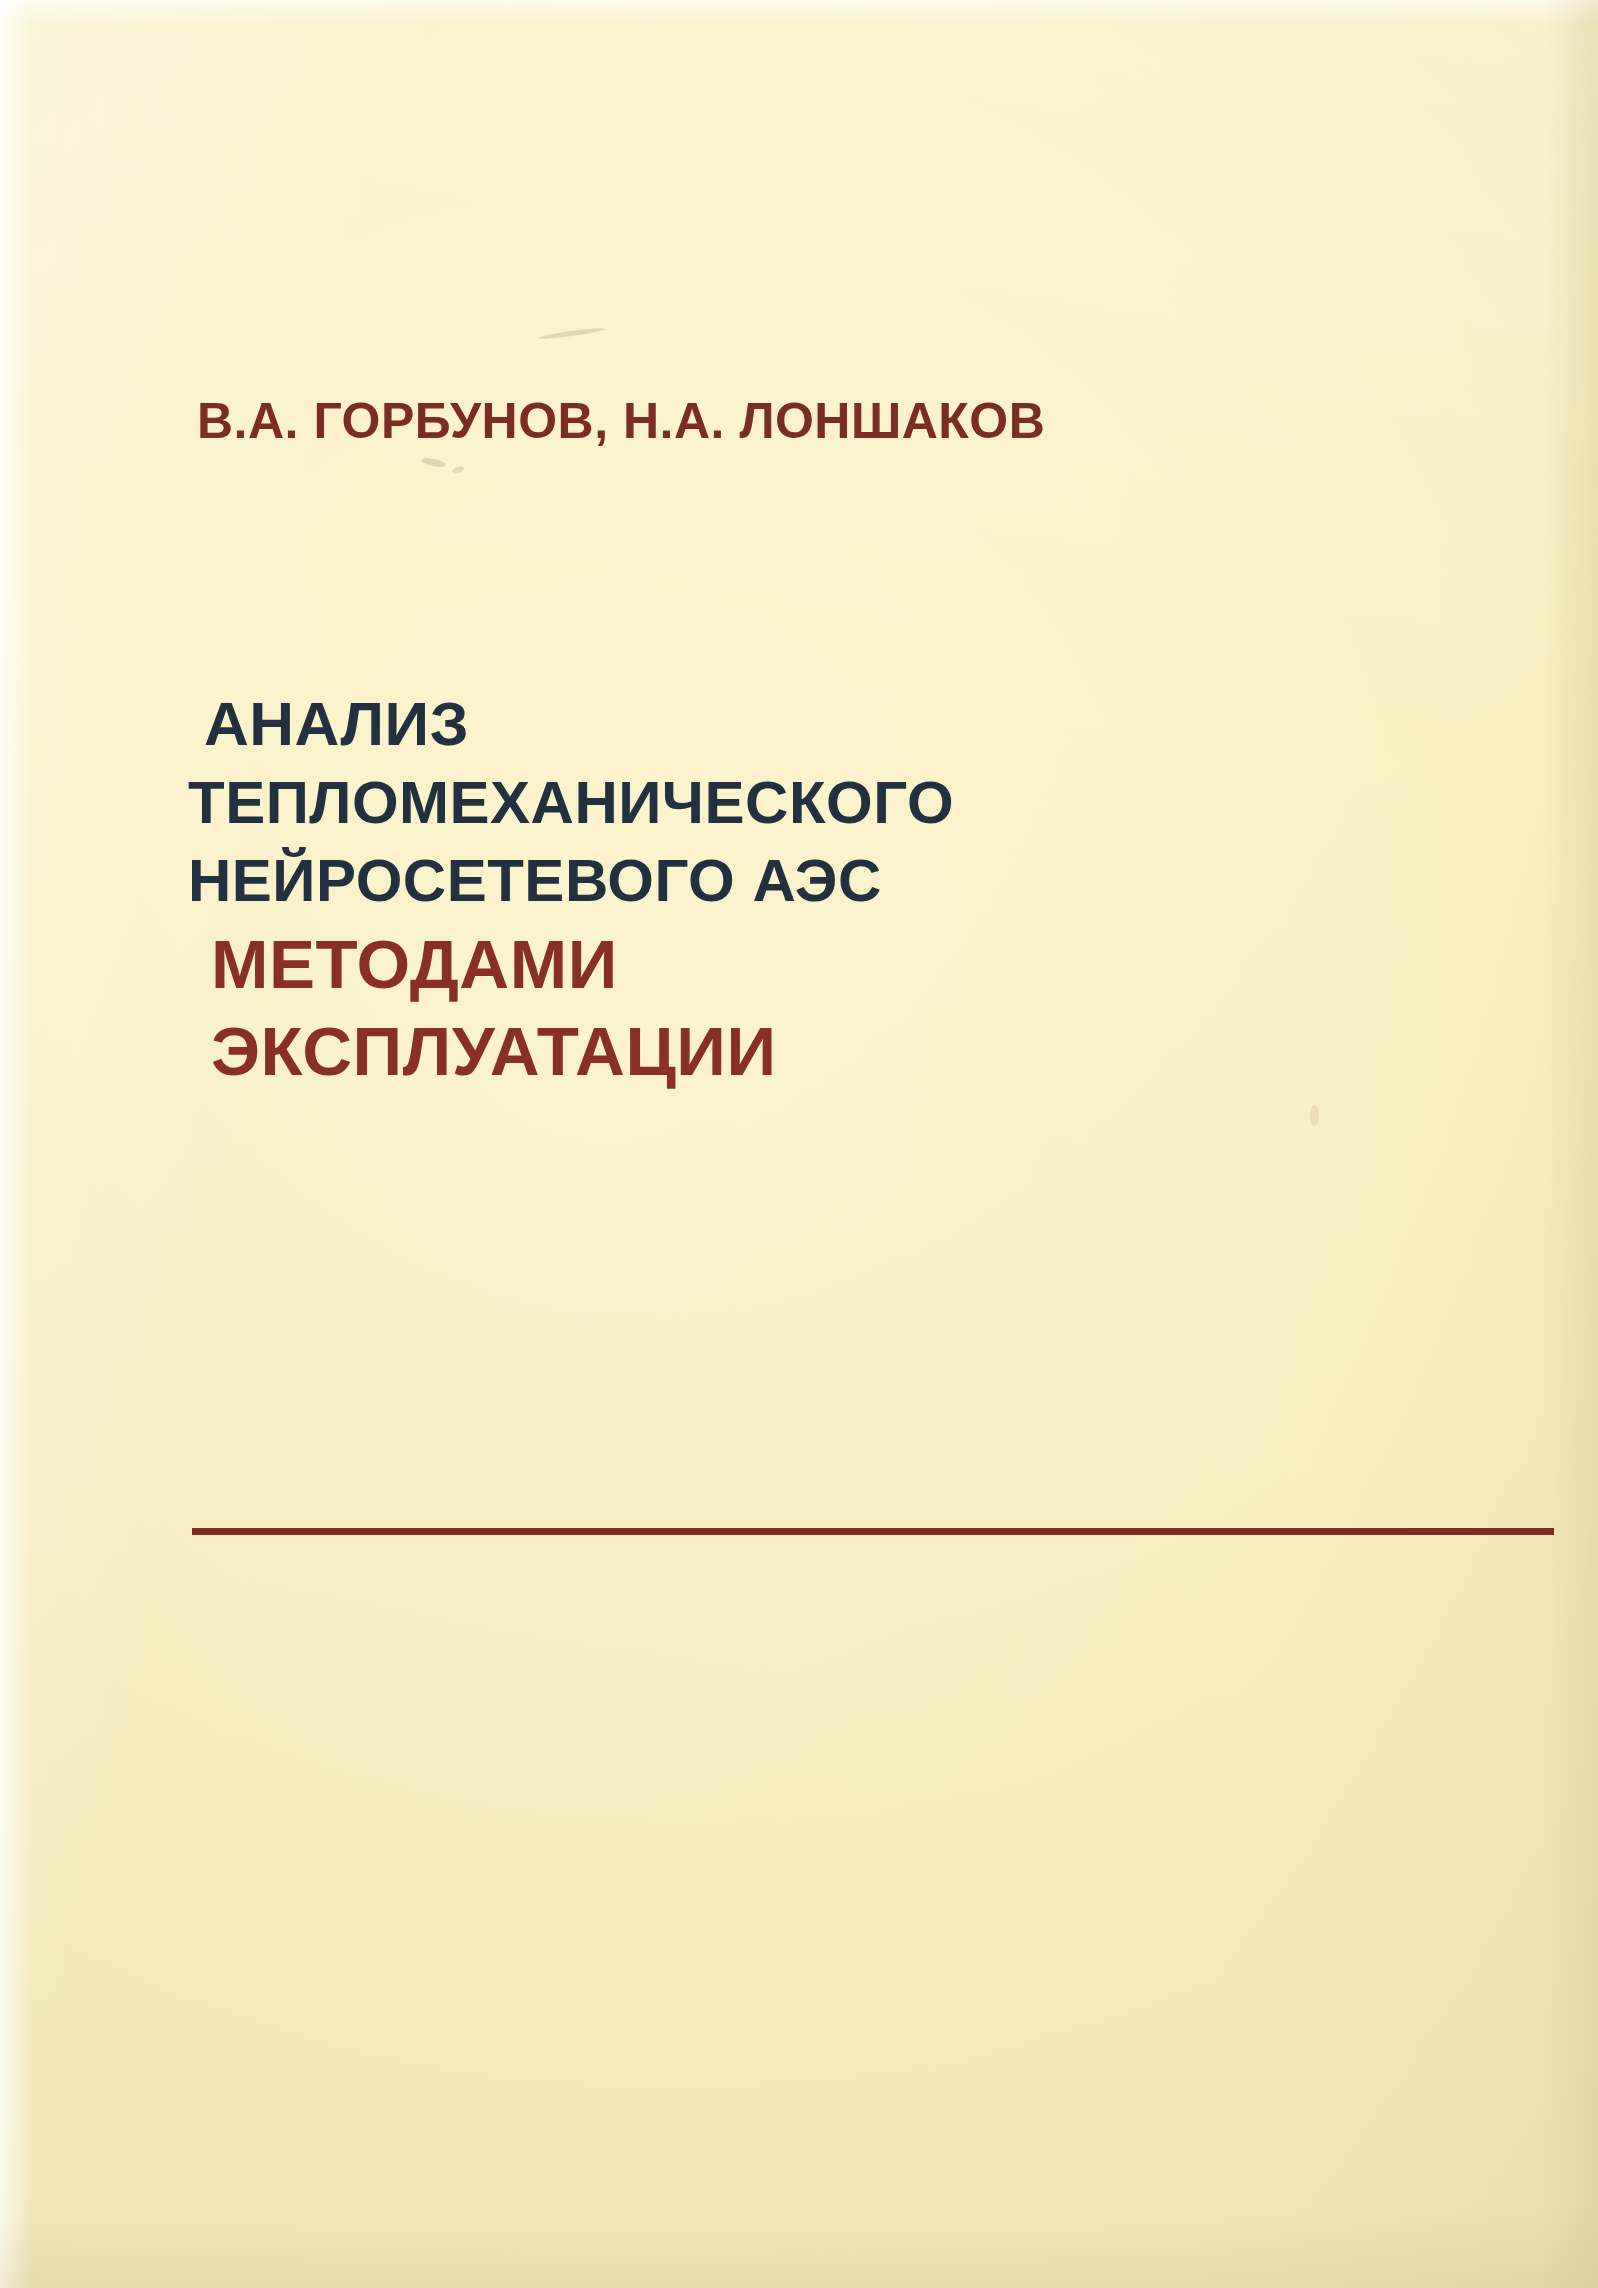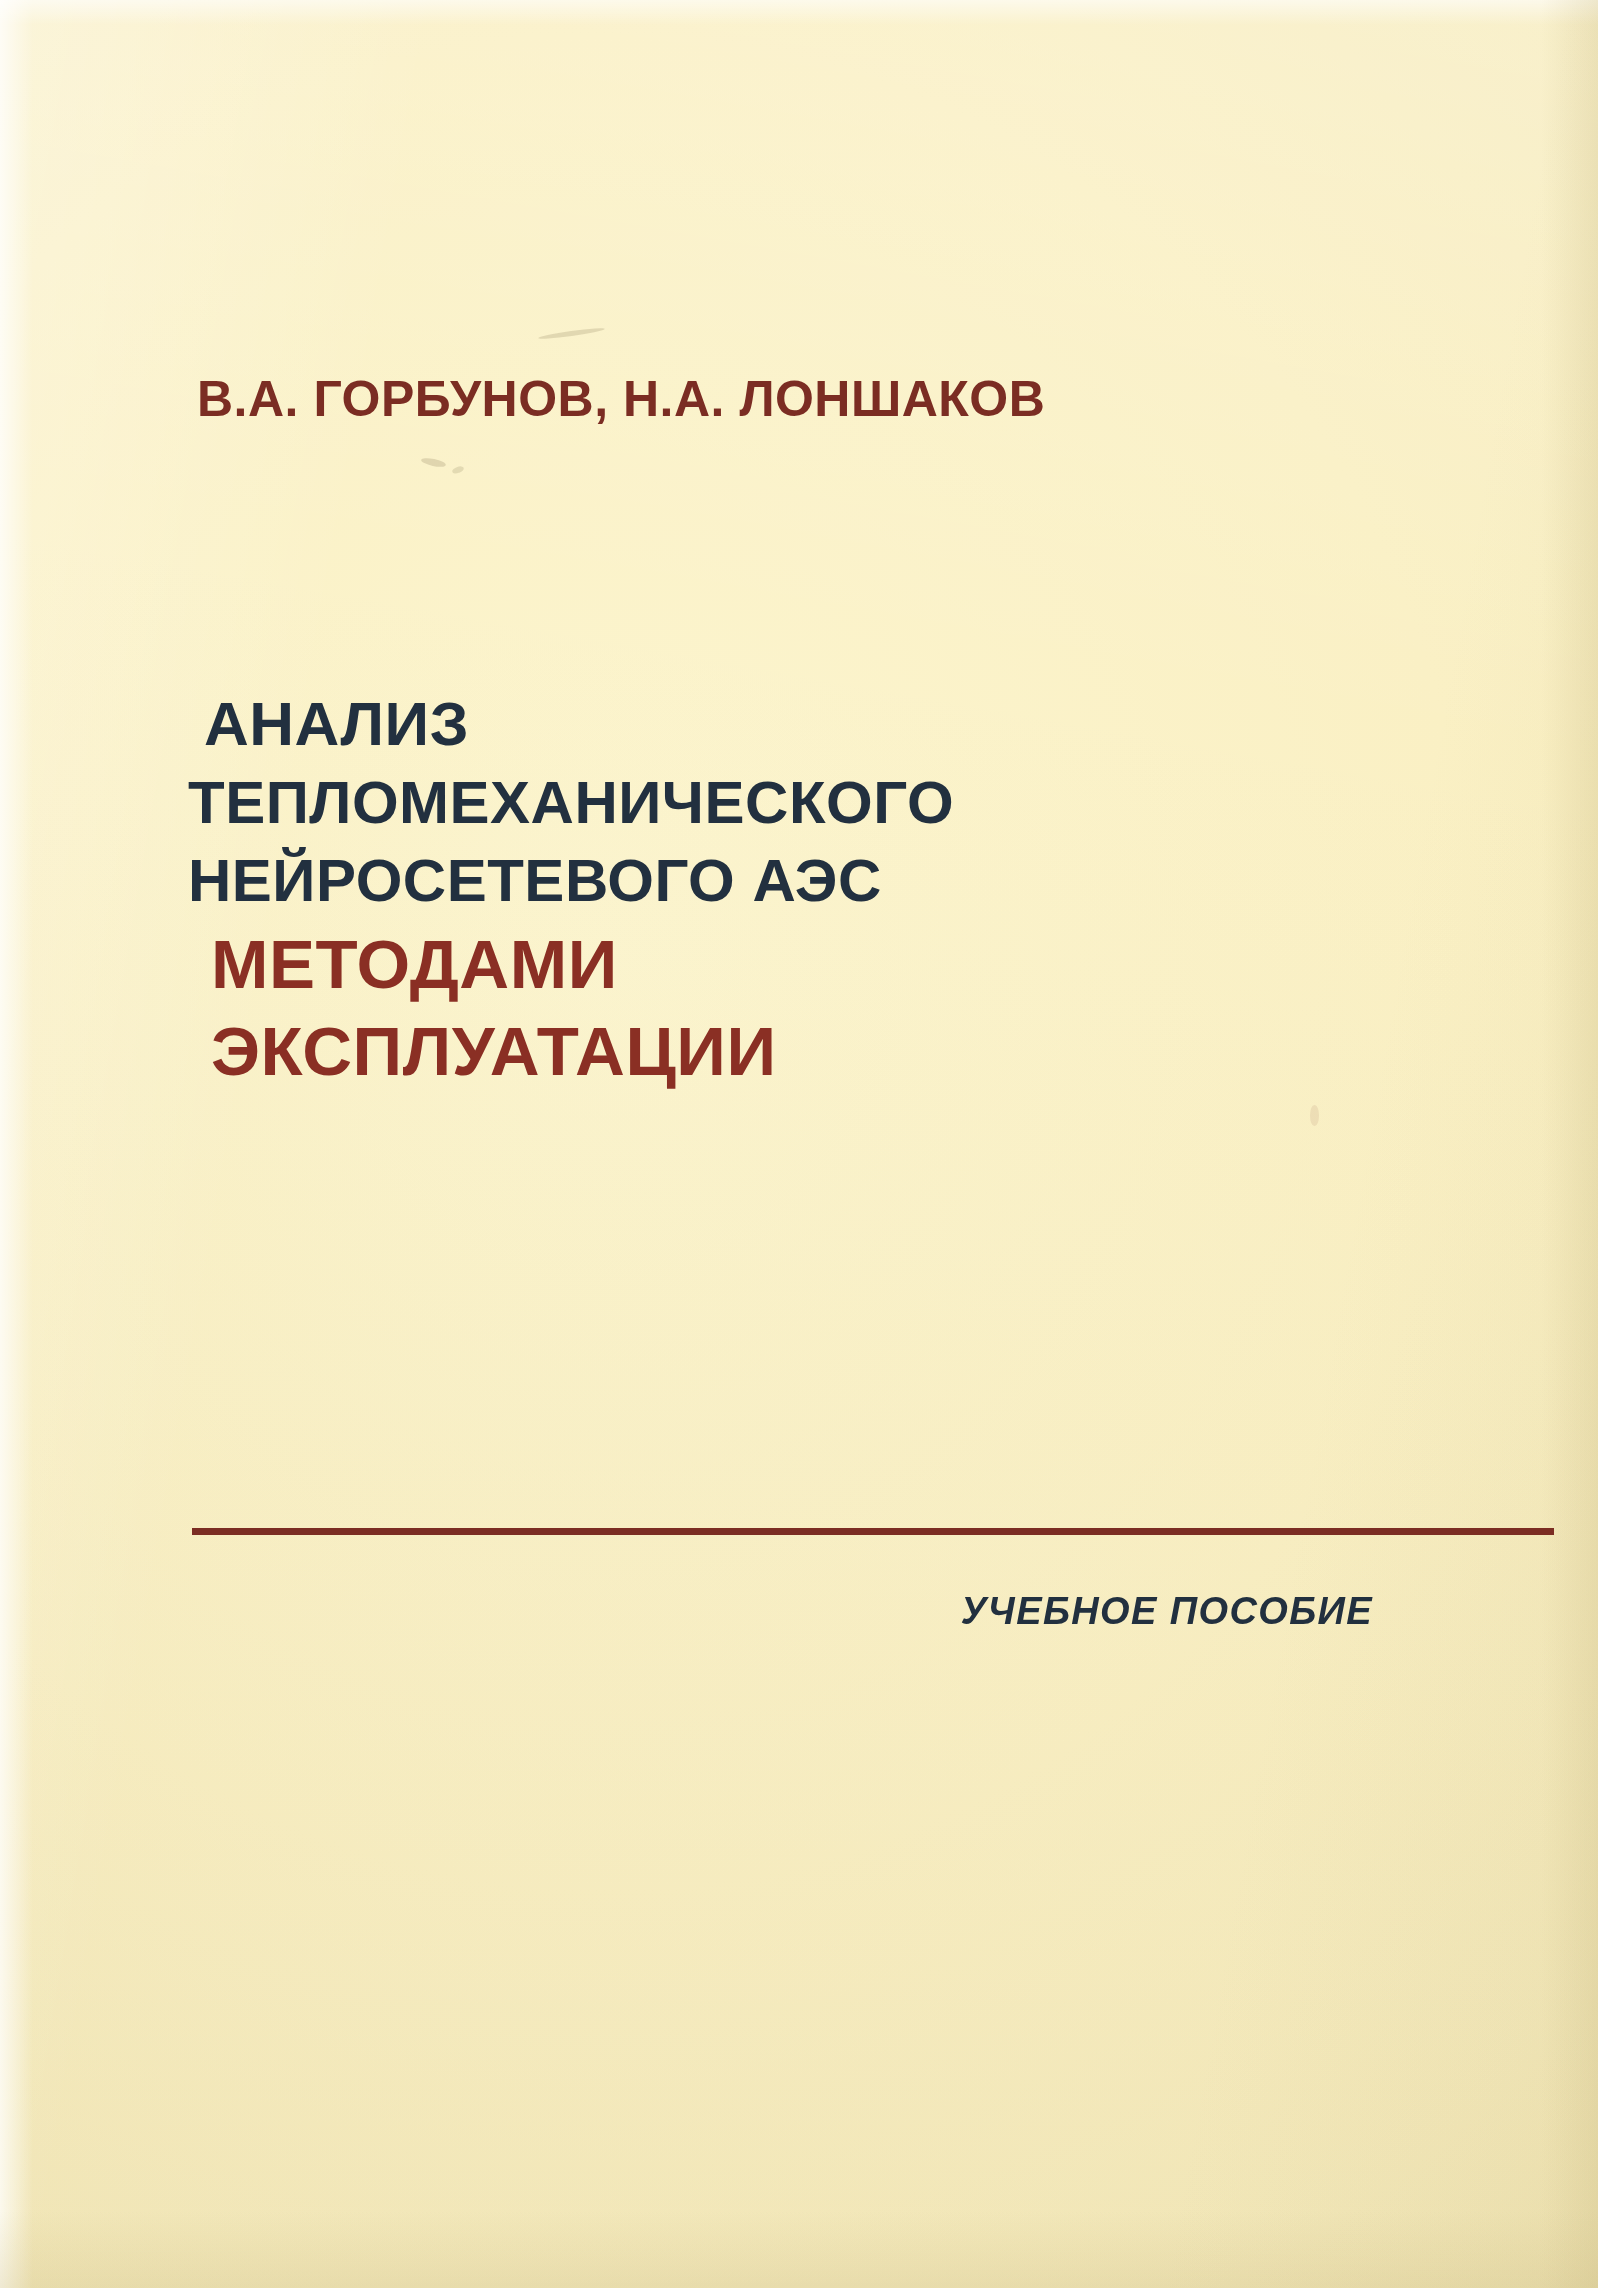--- a/index.html
+++ b/index.html
@@ -72,21 +72,21 @@
     border-radius: 50%;
   }
   .scuff-a { left: 538px; top: 331px; width: 67px; height: 4.8px; transform: rotate(-8deg); opacity: .55; }
   .scuff-b { left: 421px; top: 459px; width: 25px; height: 6.7px; transform: rotate(12deg); opacity: .6; }
   .scuff-c { left: 452px; top: 467px; width: 11.5px; height: 5.8px; transform: rotate(-20deg); opacity: .5; }
   .scuff-d { left: 1310px; top: 1105px; width: 8.6px; height: 21px; opacity: .25; background: rgba(150,90,70,0.45); }
 
   .authors {
     position: absolute;
     left: 197px;
-    top: 370px;
+    top: 392px;
     font-size: 50px;
     font-weight: bold;
     letter-spacing: 0.5px;
     color: #7b2d23;
     white-space: nowrap;
   }
 
   .title-block {
     position: absolute;
     left: 188px;
@@ -153,16 +153,15 @@
   <div class="title-block">
     <div class="title-line line-1 t-dark">АНАЛИЗ</div>
     <div class="title-line line-3 t-dark">ТЕПЛОМЕХАНИЧЕСКОГО</div>
     <div class="title-line line-4 t-dark">НЕЙРОСЕТЕВОГО  АЭС</div>
     <div class="title-line line-5 t-red">МЕТОДАМИ</div>
     <div class="title-line line-6 t-red">ЭКСПЛУАТАЦИИ</div>
   </div>
 
   <div class="rule"></div>
 
-  <div class="subtitle">УЧЕБНОЕ ПОСОБИЕ</div>
 
 </div>
 
 
 </body></html>

